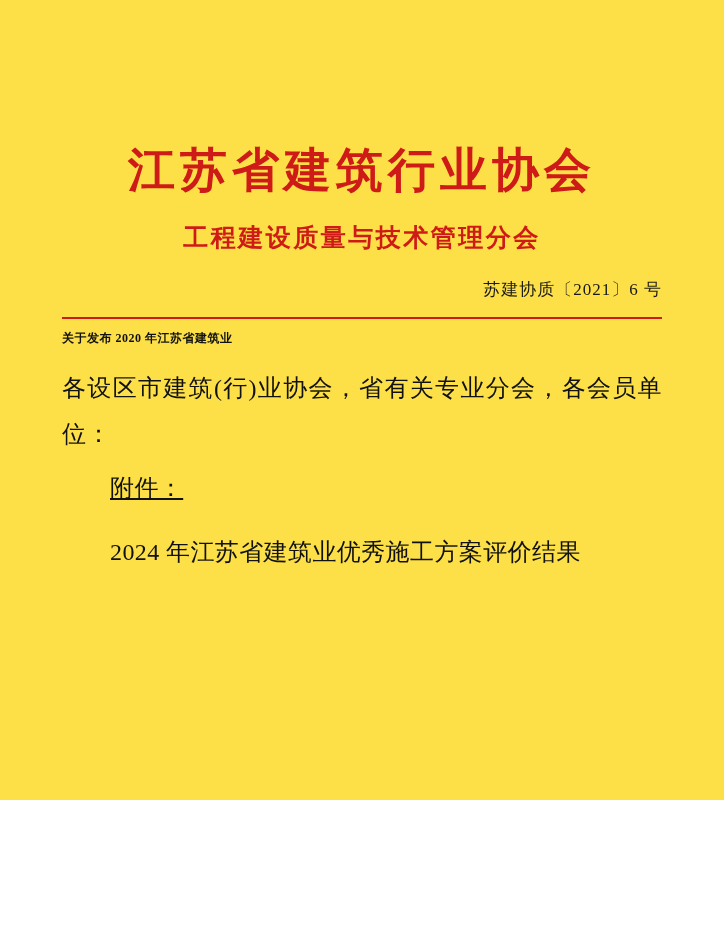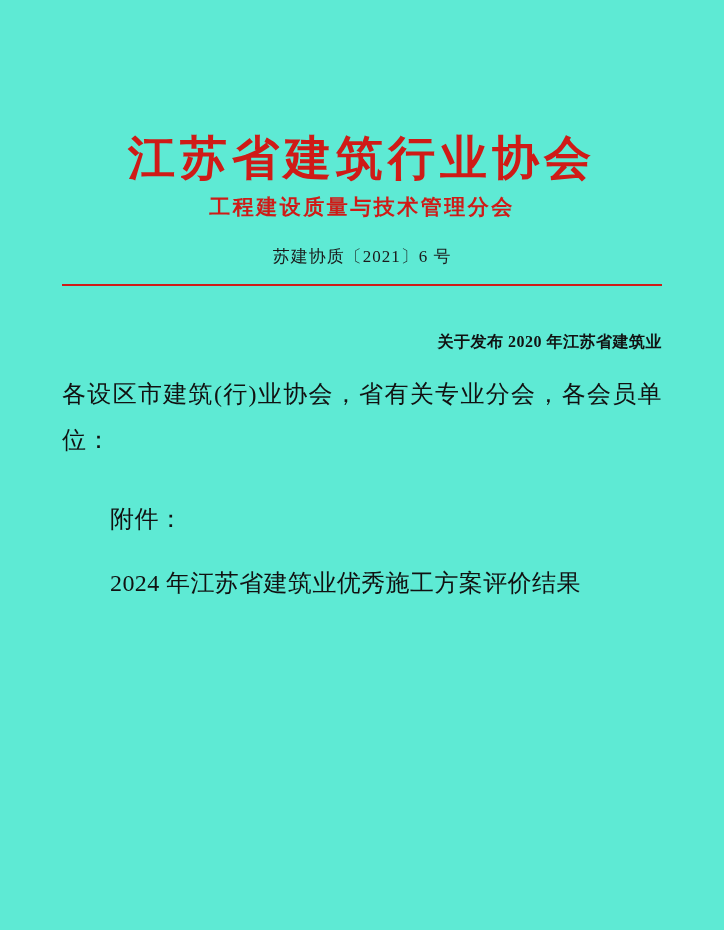--- a/index.html
+++ b/index.html
@@ -9,65 +9,65 @@
   body {
     width: 724px;
     height: 930px;
     background: #ffffff;
     font-family: "Liberation Serif", "DejaVu Serif", serif;
     overflow: hidden;
   }
   .page {
     position: relative;
     width: 724px;
-    height: 930px;
+    height: 800px;
     box-sizing: border-box;
-    padding: 4px 62px;
-    background: #5eead4;
+    padding: 16px 62px;
+    background: #fde047;
   }
   .masthead {
     padding-top: 128px;
     text-align: center;
   }
   .org-title {
     color: #cf1b17;
     font-weight: bold;
     font-size: 47px;
     letter-spacing: 5px;
     line-height: 1.12;
     font-family: "DejaVu Serif", "Liberation Serif", serif;
     white-space: nowrap;
   }
   .org-subtitle {
     color: #cf1b17;
     font-weight: bold;
-    font-size: 21px;
+    font-size: 25px;
     letter-spacing: 2.5px;
     line-height: 1.35;
-    margin-top: 8px;
+    margin-top: 24px;
     font-family: "DejaVu Serif", "Liberation Serif", serif;
     white-space: nowrap;
   }
   .doc-number {
-    text-align: center;
+    text-align: right;
     font-size: 17px;
     color: #1a1a1a;
     letter-spacing: 1px;
     margin-top: 24px;
     font-family: "Liberation Serif", "DejaVu Serif", serif;
   }
   .red-rule {
     height: 2px;
     background: #cf1b17;
     margin: 16px 0 0 0;
   }
   .doc-title {
-    text-align: right;
-    margin-top: 40px;
-    font-size: 16px;
+    text-align: left;
+    margin-top: 8px;
+    font-size: 12px;
     font-weight: bold;
     color: #111111;
     line-height: 1.95;
     letter-spacing: 0.5px;
   }
   .doc-title .line {
     display: block;
     white-space: nowrap;
   }
   .body-text {
@@ -79,22 +79,23 @@
     text-align: justify;
     text-justify: inter-ideograph;
   }
   .para {
     margin: 0;
   }
   .indent2 {
     text-indent: 2em;
   }
   .attach-label {
-    margin-top: 33px;
+    margin-top: 8px;
     text-indent: 2em;
+    text-decoration: underline;
   }
   .attach-item {
     margin-top: 18px;
     text-indent: 2em;
   }
 </style>
 </head>
 <body>
 
 <div class="page">

